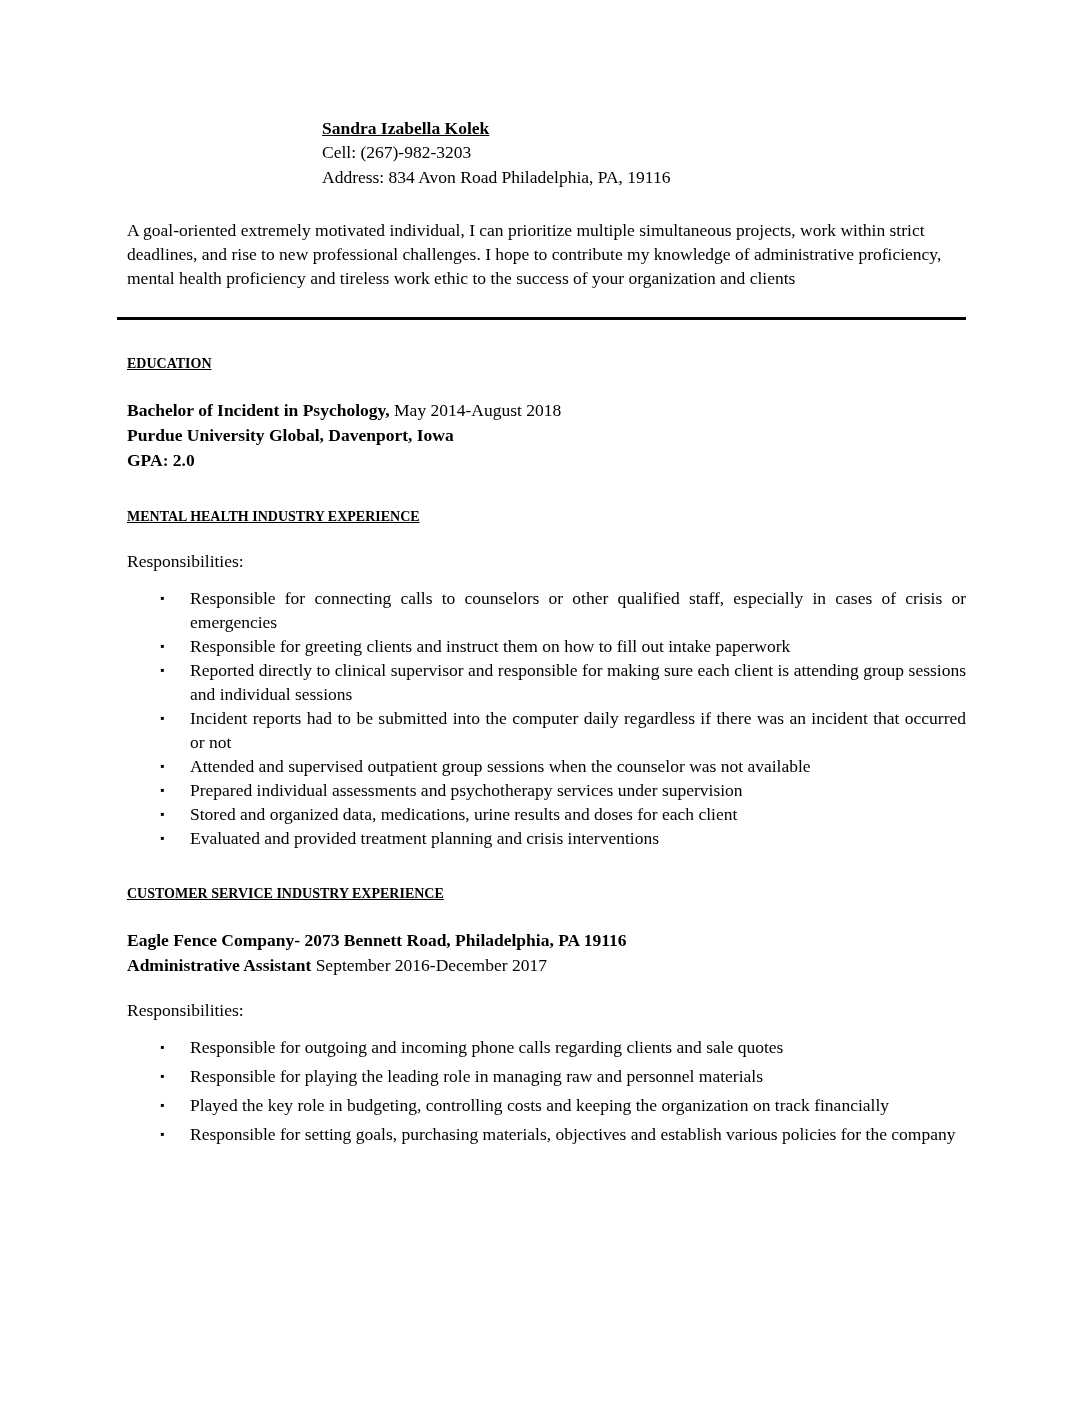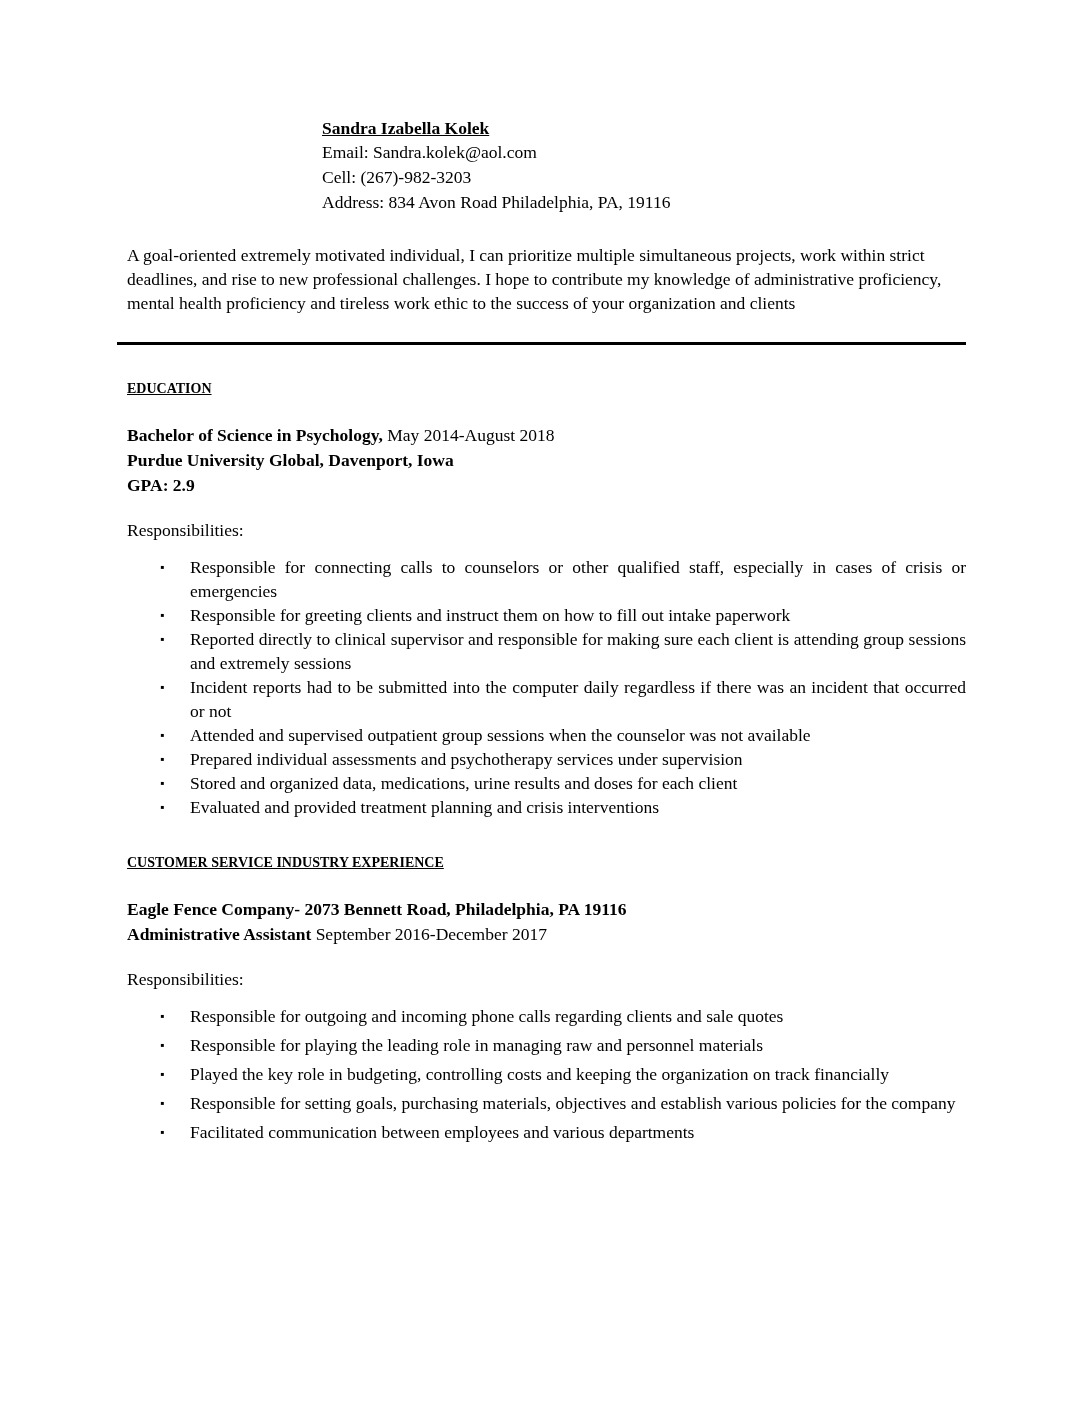--- a/index.html
+++ b/index.html
@@ -55,47 +55,47 @@
   .bullets.justified .btext { text-align: justify; }
   .bullets.spaced li + li { margin-top: 5px; }
 </style>
 </head>
 <body>
 
 <div class="page">
 
   <div class="contact">
     <div class="name">Sandra Izabella Kolek</div>
-    <div class="line">Email: Sandra.kolek@aol.com</div>
     <div class="line">Cell: (267)-982-3203</div>
     <div class="line">Address: 834 Avon Road Philadelphia, PA, 19116</div>
   </div>
 
   <p class="summary">A goal-oriented extremely motivated individual, I can prioritize multiple simultaneous projects, work within strict deadlines, and rise to new professional challenges. I hope to contribute my knowledge of administrative proficiency, mental health proficiency and tireless work ethic to the success of your organization and clients</p>
 
   <div class="divider"></div>
 
   <h2 class="sec-heading">EDUCATION</h2>
-  <div class="line after-heading"><span class="b">Bachelor of Science in Psychology,</span><span> May 2014-August 2018</span></div>
+  <div class="line after-heading"><span class="b">Bachelor of Incident in Psychology,</span><span> May 2014-August 2018</span></div>
   <div class="line b">Purdue University Global, Davenport, Iowa</div>
-  <div class="line b">GPA: 2.9</div>
+  <div class="line b">GPA: 2.0</div>
 
+  <h2 class="sec-heading">MENTAL HEALTH INDUSTRY EXPERIENCE</h2>
   <div class="line resp">Responsibilities:</div>
   <ul class="bullets justified">
     <li>
         <span class="marker">▪</span>
         <span class="btext">Responsible for connecting calls to counselors or other qualified staff, especially in cases of crisis or emergencies</span>
       </li>
     <li>
         <span class="marker">▪</span>
         <span class="btext">Responsible for greeting clients and instruct them on how to fill out intake paperwork</span>
       </li>
     <li>
         <span class="marker">▪</span>
-        <span class="btext">Reported directly to clinical supervisor and responsible for making sure each client is attending group sessions and extremely sessions</span>
+        <span class="btext">Reported directly to clinical supervisor and responsible for making sure each client is attending group sessions and individual sessions</span>
       </li>
     <li>
         <span class="marker">▪</span>
         <span class="btext">Incident reports had to be submitted into the computer daily regardless if there was an incident that occurred or not</span>
       </li>
     <li>
         <span class="marker">▪</span>
         <span class="btext">Attended and supervised outpatient group sessions when the counselor was not available</span>
       </li>
     <li>

